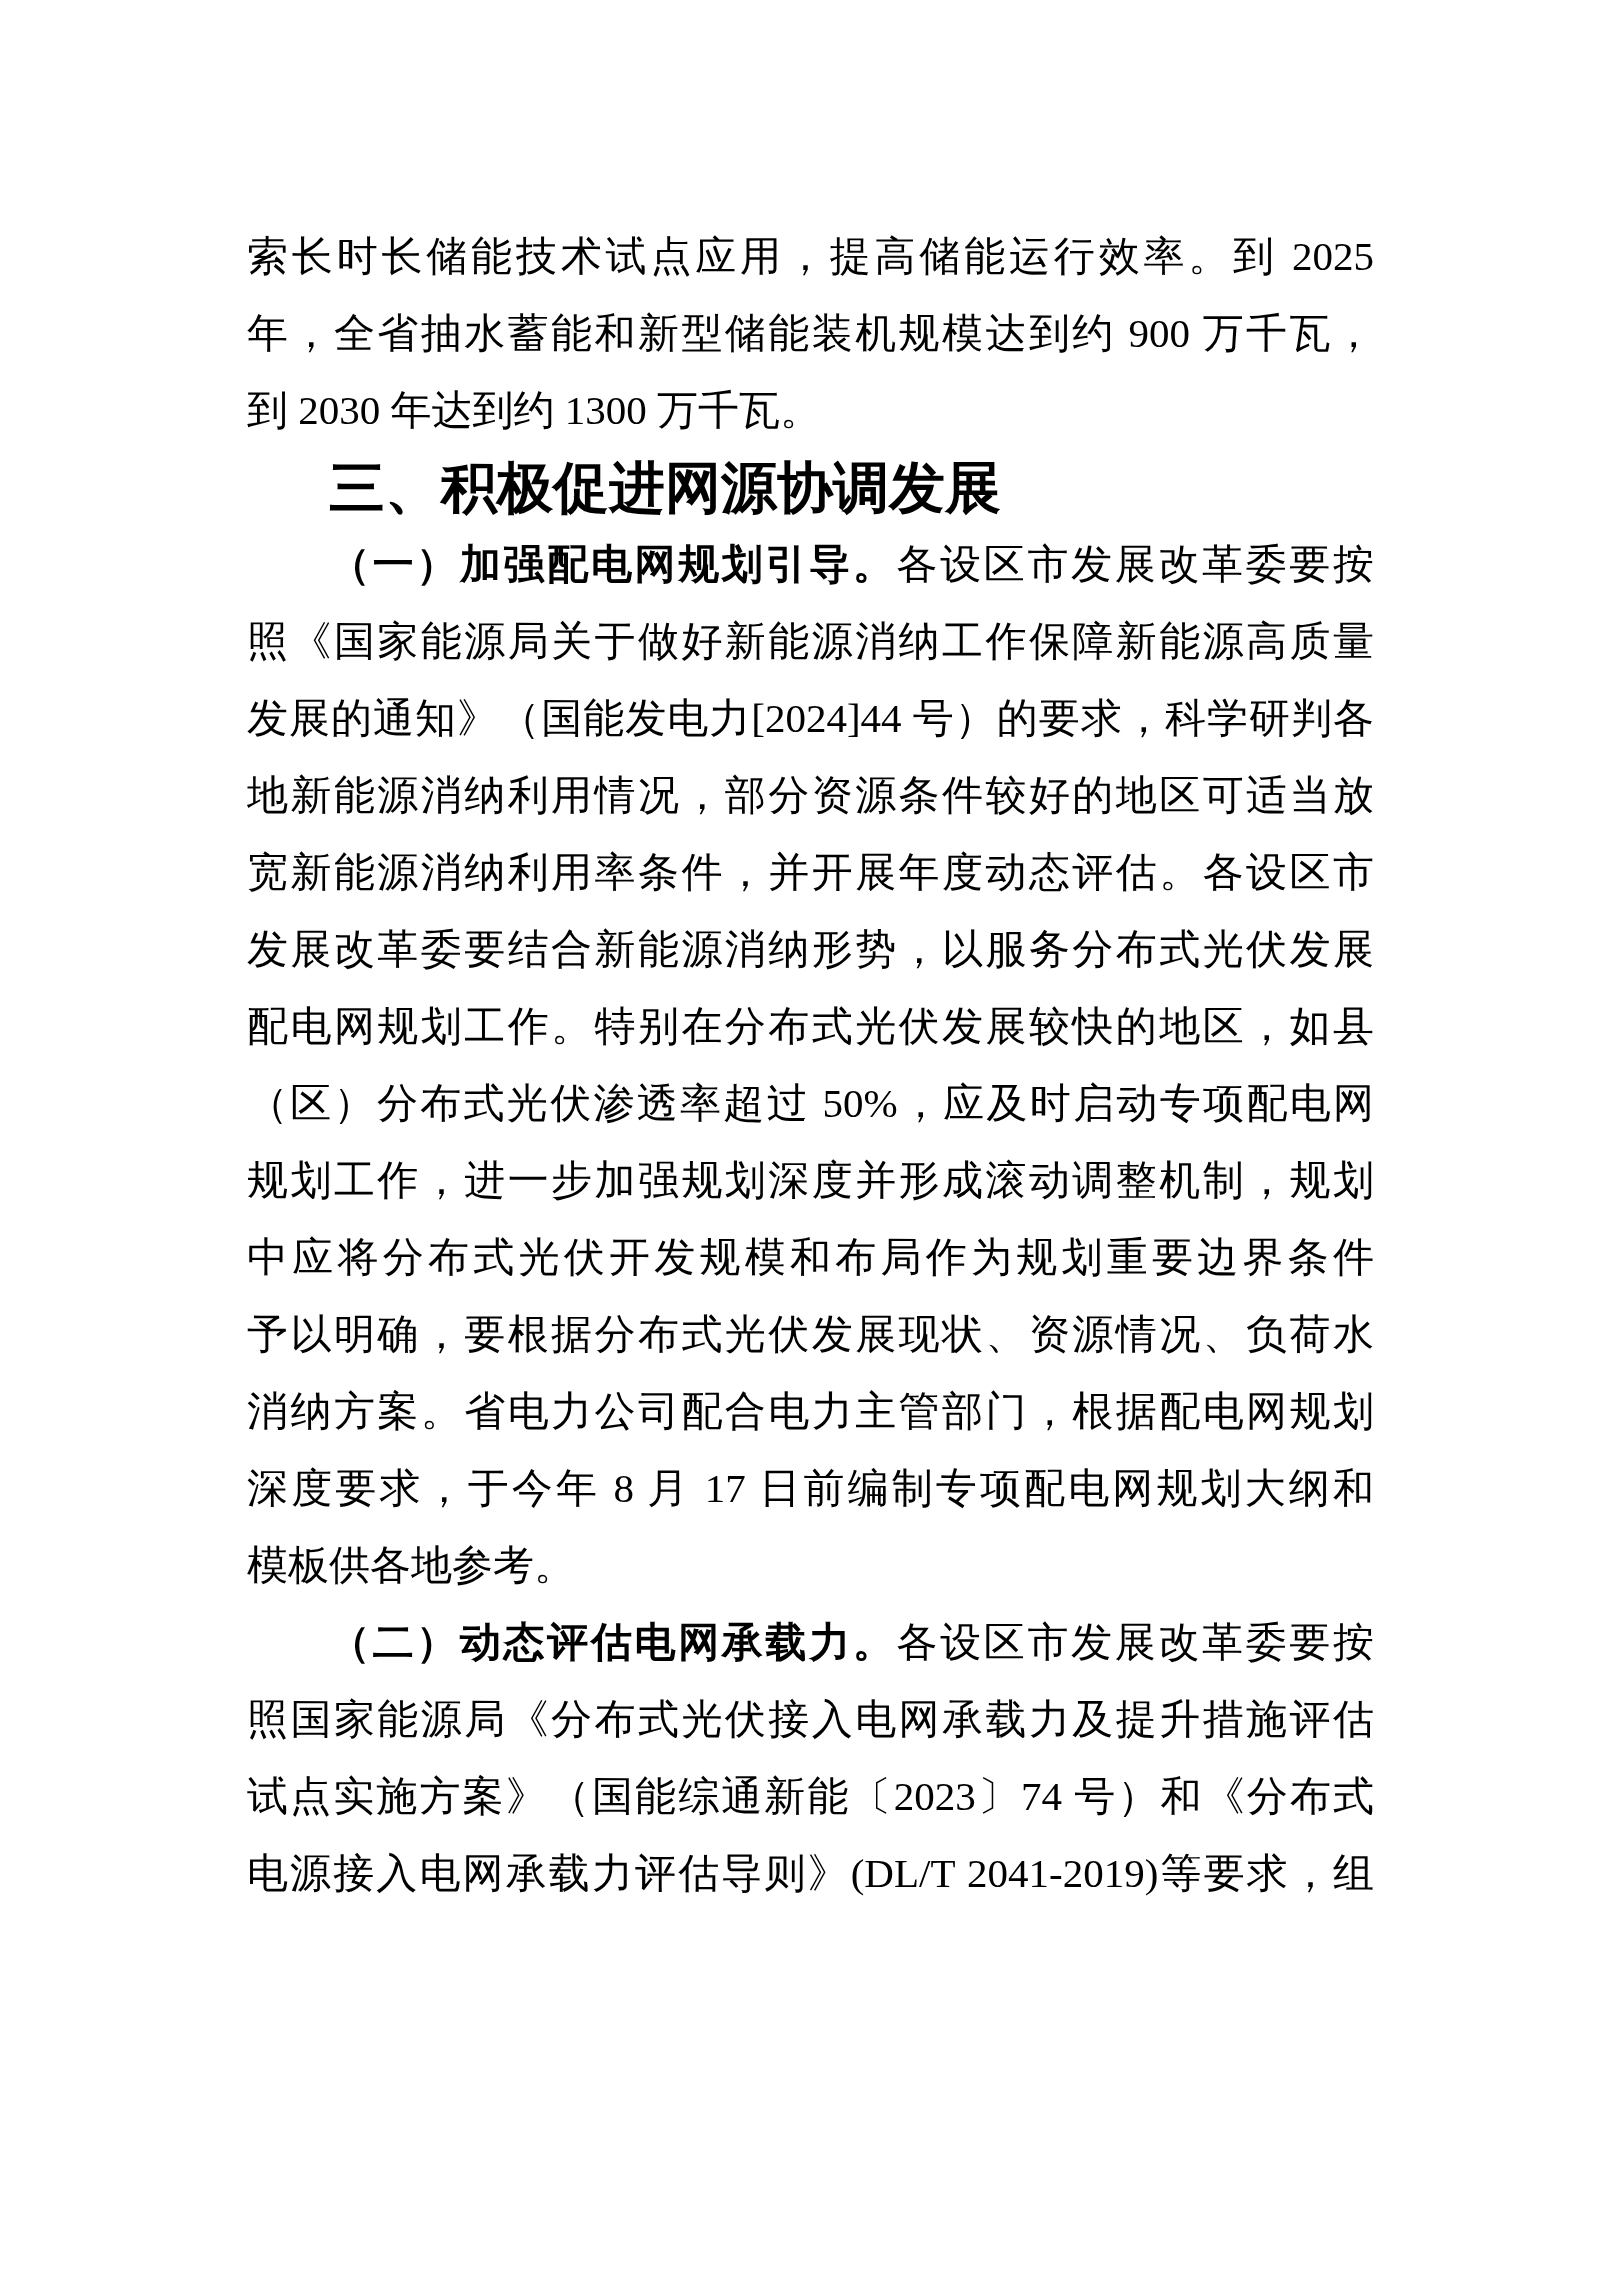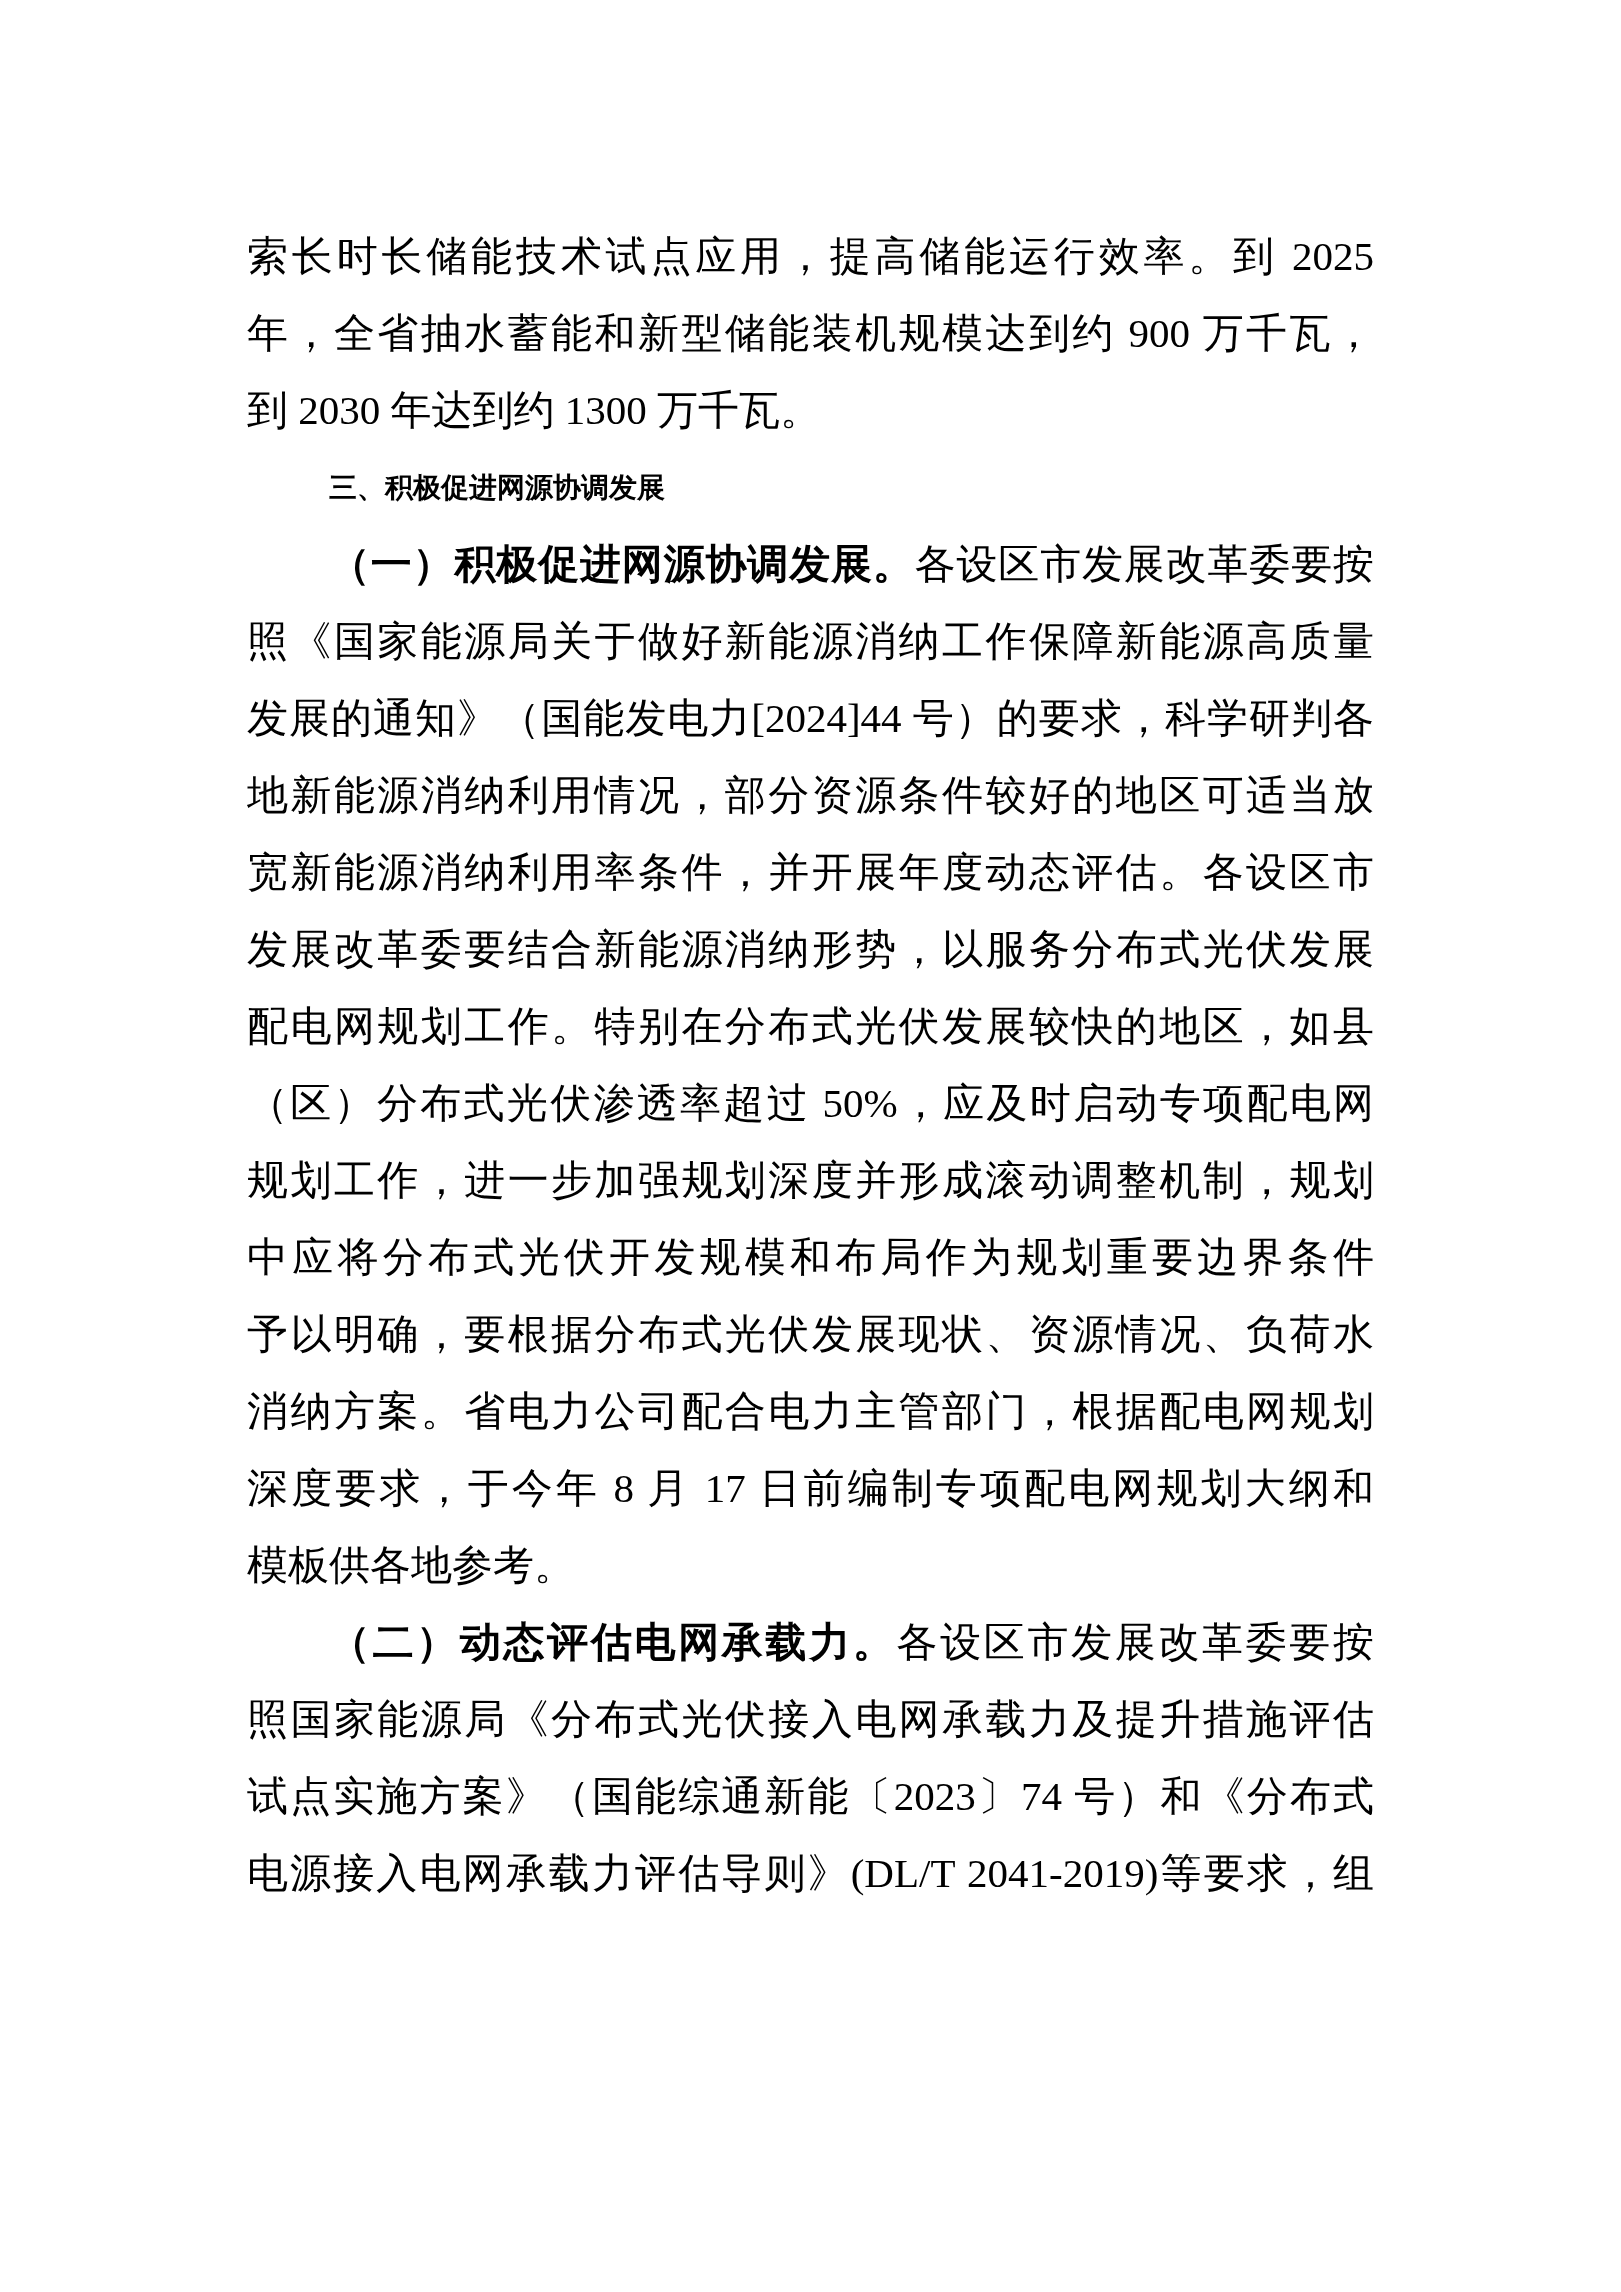--- a/index.html
+++ b/index.html
@@ -26,38 +26,38 @@
     text-align-last: left;
     text-justify: inter-character;
     overflow: hidden;
     color: #000000;
   }
   .line.just { text-align-last: justify; }
   .line.indent { text-indent: 82px; }
   .line.heading {
     font-family: "Liberation Sans", "DejaVu Sans", sans-serif;
     font-weight: bold;
-    font-size: 28px;
+    font-size: 56px;
     text-align-last: left;
   }
   .lead { font-weight: bold; }
 </style>
 </head>
 <body>
 
 <div class="page">
   <div class="content">
 
     <div class="line just">索长时长储能技术试点应用，提高储能运行效率。到 2025</div>
     <div class="line just">年，全省抽水蓄能和新型储能装机规模达到约 900 万千瓦，</div>
     <div class="line">到 2030 年达到约 1300 万千瓦。</div>
 
     <div class="line heading indent">三、积极促进网源协调发展</div>
 
-    <div class="line just indent"><span class="lead">（一）积极促进网源协调发展。</span><span>各设区市发展改革委要按</span></div>
+    <div class="line just indent"><span class="lead">（一）加强配电网规划引导。</span><span>各设区市发展改革委要按</span></div>
 
     <div class="line just">照《国家能源局关于做好新能源消纳工作保障新能源高质量</div>
     <div class="line just">发展的通知》（国能发电力[2024]44 号）的要求，科学研判各</div>
     <div class="line just">地新能源消纳利用情况，部分资源条件较好的地区可适当放</div>
     <div class="line just">宽新能源消纳利用率条件，并开展年度动态评估。各设区市</div>
     <div class="line just">发展改革委要结合新能源消纳形势，以服务分布式光伏发展</div>
     <div class="line just">配电网规划工作。特别在分布式光伏发展较快的地区，如县</div>
     <div class="line just">（区）分布式光伏渗透率超过 50%，应及时启动专项配电网</div>
     <div class="line just">规划工作，进一步加强规划深度并形成滚动调整机制，规划</div>
     <div class="line just">中应将分布式光伏开发规模和布局作为规划重要边界条件</div>

